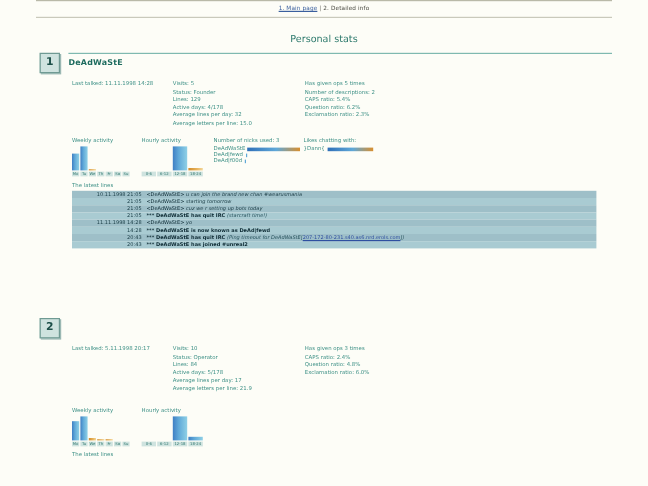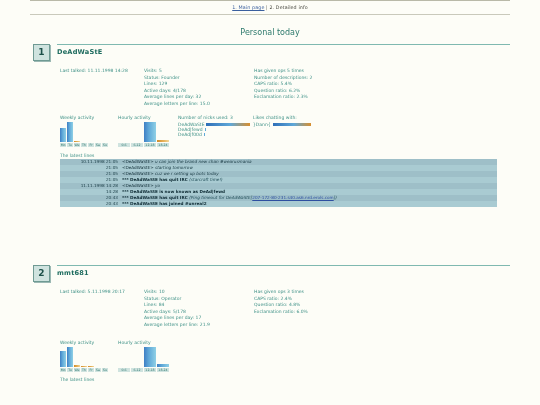--- a/index.html
+++ b/index.html
@@ -239,21 +239,21 @@
   <div class="topbar">
     <div class="rule"></div>
     <div class="navline">
       <a href="#">1. Main page</a>
       <span class="navsep">|</span>
       <span>2. Detailed info</span>
     </div>
     <div class="rule thin"></div>
   </div>
 
-  <div class="maintitle">Personal today</div>
+  <div class="maintitle">Personal stats</div>
 
   <div class="userblock" style="top:44px;">
 
     <div class="user-head">
       <div class="rank-badge">1</div>
       <div class="nick-wrap">
         <div class="nick-rule"></div>
         <div class="nick">DeAdWaStE</div>
       </div>
     </div>
@@ -410,24 +410,20 @@
             </tr>
           </tbody>
       </table>
     </div>
   </div>
 
   <div class="userblock" style="top:265px;">
 
     <div class="user-head">
       <div class="rank-badge">2</div>
-      <div class="nick-wrap">
-        <div class="nick-rule"></div>
-        <div class="nick">mmt681</div>
-      </div>
     </div>
 
     <div class="stats" style="margin-top:4px;">
       <div class="col-lasttalked">Last talked: 5.11.1998 20:17</div>
       <div class="col-mid">
         <div class="line">Visits: 10</div>
         <div class="line">Status: Operator</div>
         <div class="line">Lines: 84</div>
         <div class="line">Active days: 5/178</div>
         <div class="line">Average lines per day: 17</div>

